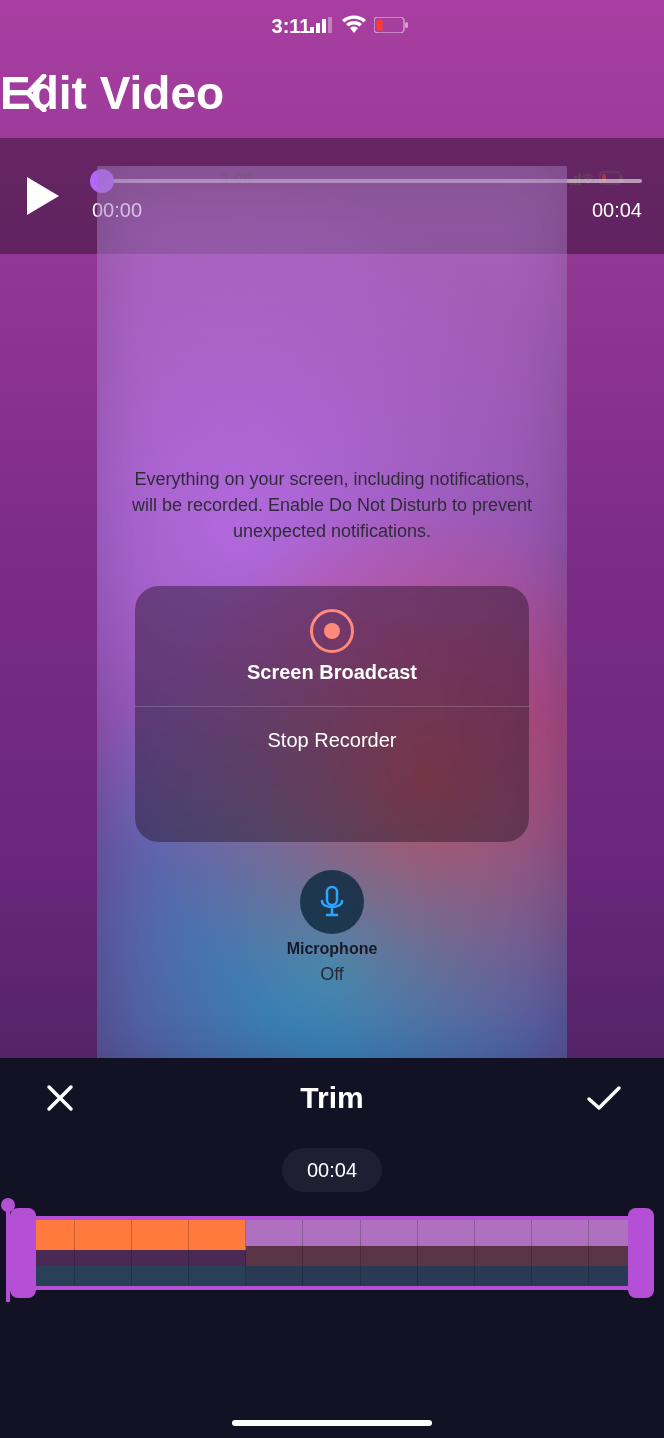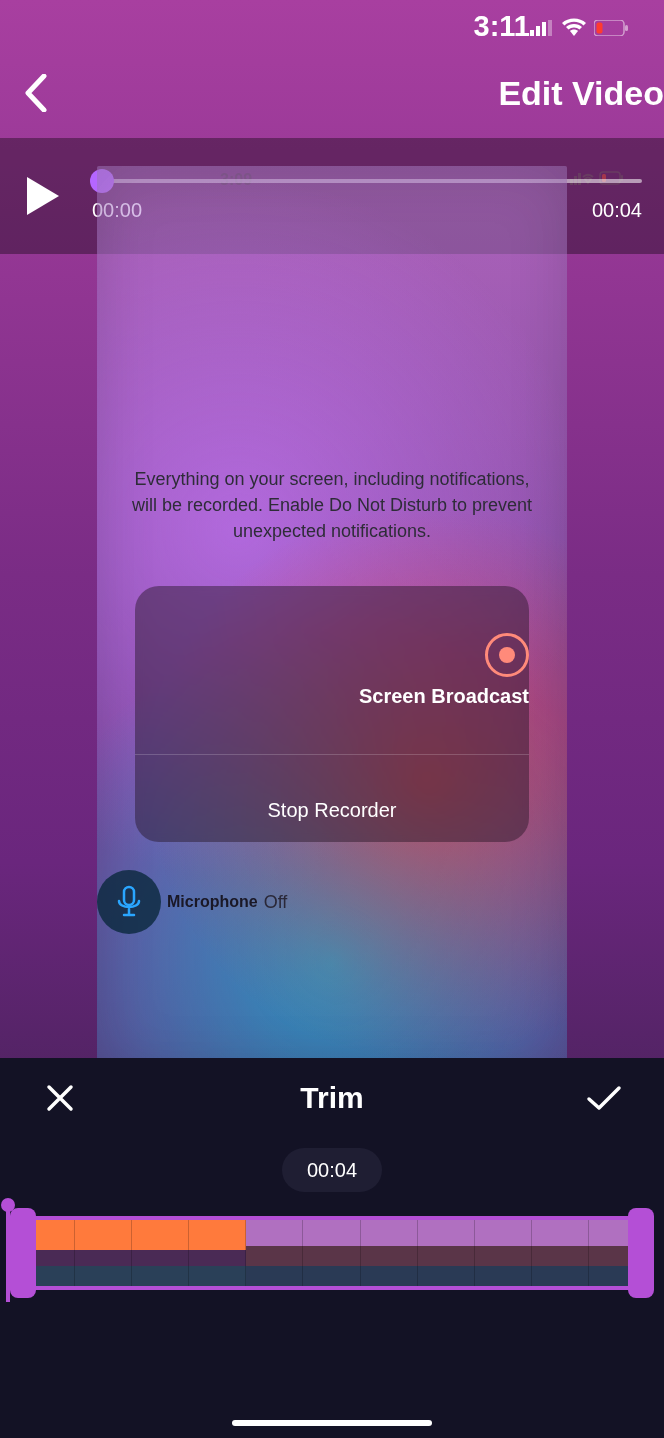--- a/index.html
+++ b/index.html
@@ -6,25 +6,25 @@
     html, body { width: 664px; height: 1438px; overflow: hidden; font-family: -apple-system, "SF Pro Text", "Helvetica Neue", Arial, sans-serif; }
     body {
       position: relative;
       background: linear-gradient(180deg, #a83fa0 0%, #7a2c85 40%, #6a267d 60%, #2a1f3a 100%);
     }
 
     
     .status-bar {
       height: 48px;
       display: flex;
-      justify-content: flex-end;
+      justify-content: center;
       align-items: center;
       padding: 4px 36px 0 52px;
       color: #fff;
-      font-size: 29px;
+      font-size: 20px;
       font-weight: 600;
     }
     .status-right { display: flex; align-items: center; gap: 8px; }
 
     
     .nav-bar {
       height: 90px;
       display: flex;
       align-items: center;
       position: relative;
@@ -36,22 +36,22 @@
       top: 50%;
       transform: translateY(-50%);
       width: 40px;
       height: 40px;
       display: flex;
       align-items: center;
       justify-content: center;
     }
     .nav-title {
       width: 100%;
-      text-align: right;
-      font-size: 34px;
+      text-align: left;
+      font-size: 46px;
       font-weight: 700;
     }
 
     
     .player-bar {
       height: 116px;
       background: rgba(0,0,0,0.35);
       display: flex;
       align-items: center;
       padding: 0 22px 0 18px;
@@ -129,43 +129,42 @@
       height: 256px;
       background: rgba(35,20,35,0.45);
       border-radius: 24px;
       backdrop-filter: blur(4px);
       overflow:hidden;
       color:#fff;
     }
     .sheet .row {
       height:68px;
       display:flex;
-      align-items:flex-end;
+      align-items:center;
       justify-content:center;
       gap:14px;
       border-top:1px solid rgba(255,255,255,0.18);
       font-size:20px;
-      margin-top:24px;
     }
     .sheet .row.first { border-top:none; height:120px; flex-direction:column; gap:8px; }
     .rec-circle{
       width:44px;height:44px;border:3px solid #ff8a7a;border-radius:50%;
       display:flex;align-items:center;justify-content:center;
     }
     .rec-circle .dot{width:16px;height:16px;background:#ff8a7a;border-radius:50%;}
     .app-icon{
       width:34px;height:34px;background:#c04de0;border-radius:8px;
       display:flex;align-items:center;justify-content:center;
     }
     .mic-wrap{
       position:absolute;
       top: 704px;
       left:0;right:0;
       display:flex;
-      flex-direction:row;
+      flex-direction:column;
       align-items:center;
       gap:6px;
     }
     .mic-circle{
       width:64px;height:64px;background:rgba(10,40,60,0.8);border-radius:50%;
       display:flex;align-items:center;justify-content:center;
     }
     .mic-label-1{font-size:16px;font-weight:600;color:#1a1826;}
     .mic-label-2{font-size:18px;color:#2a2838;}
 

